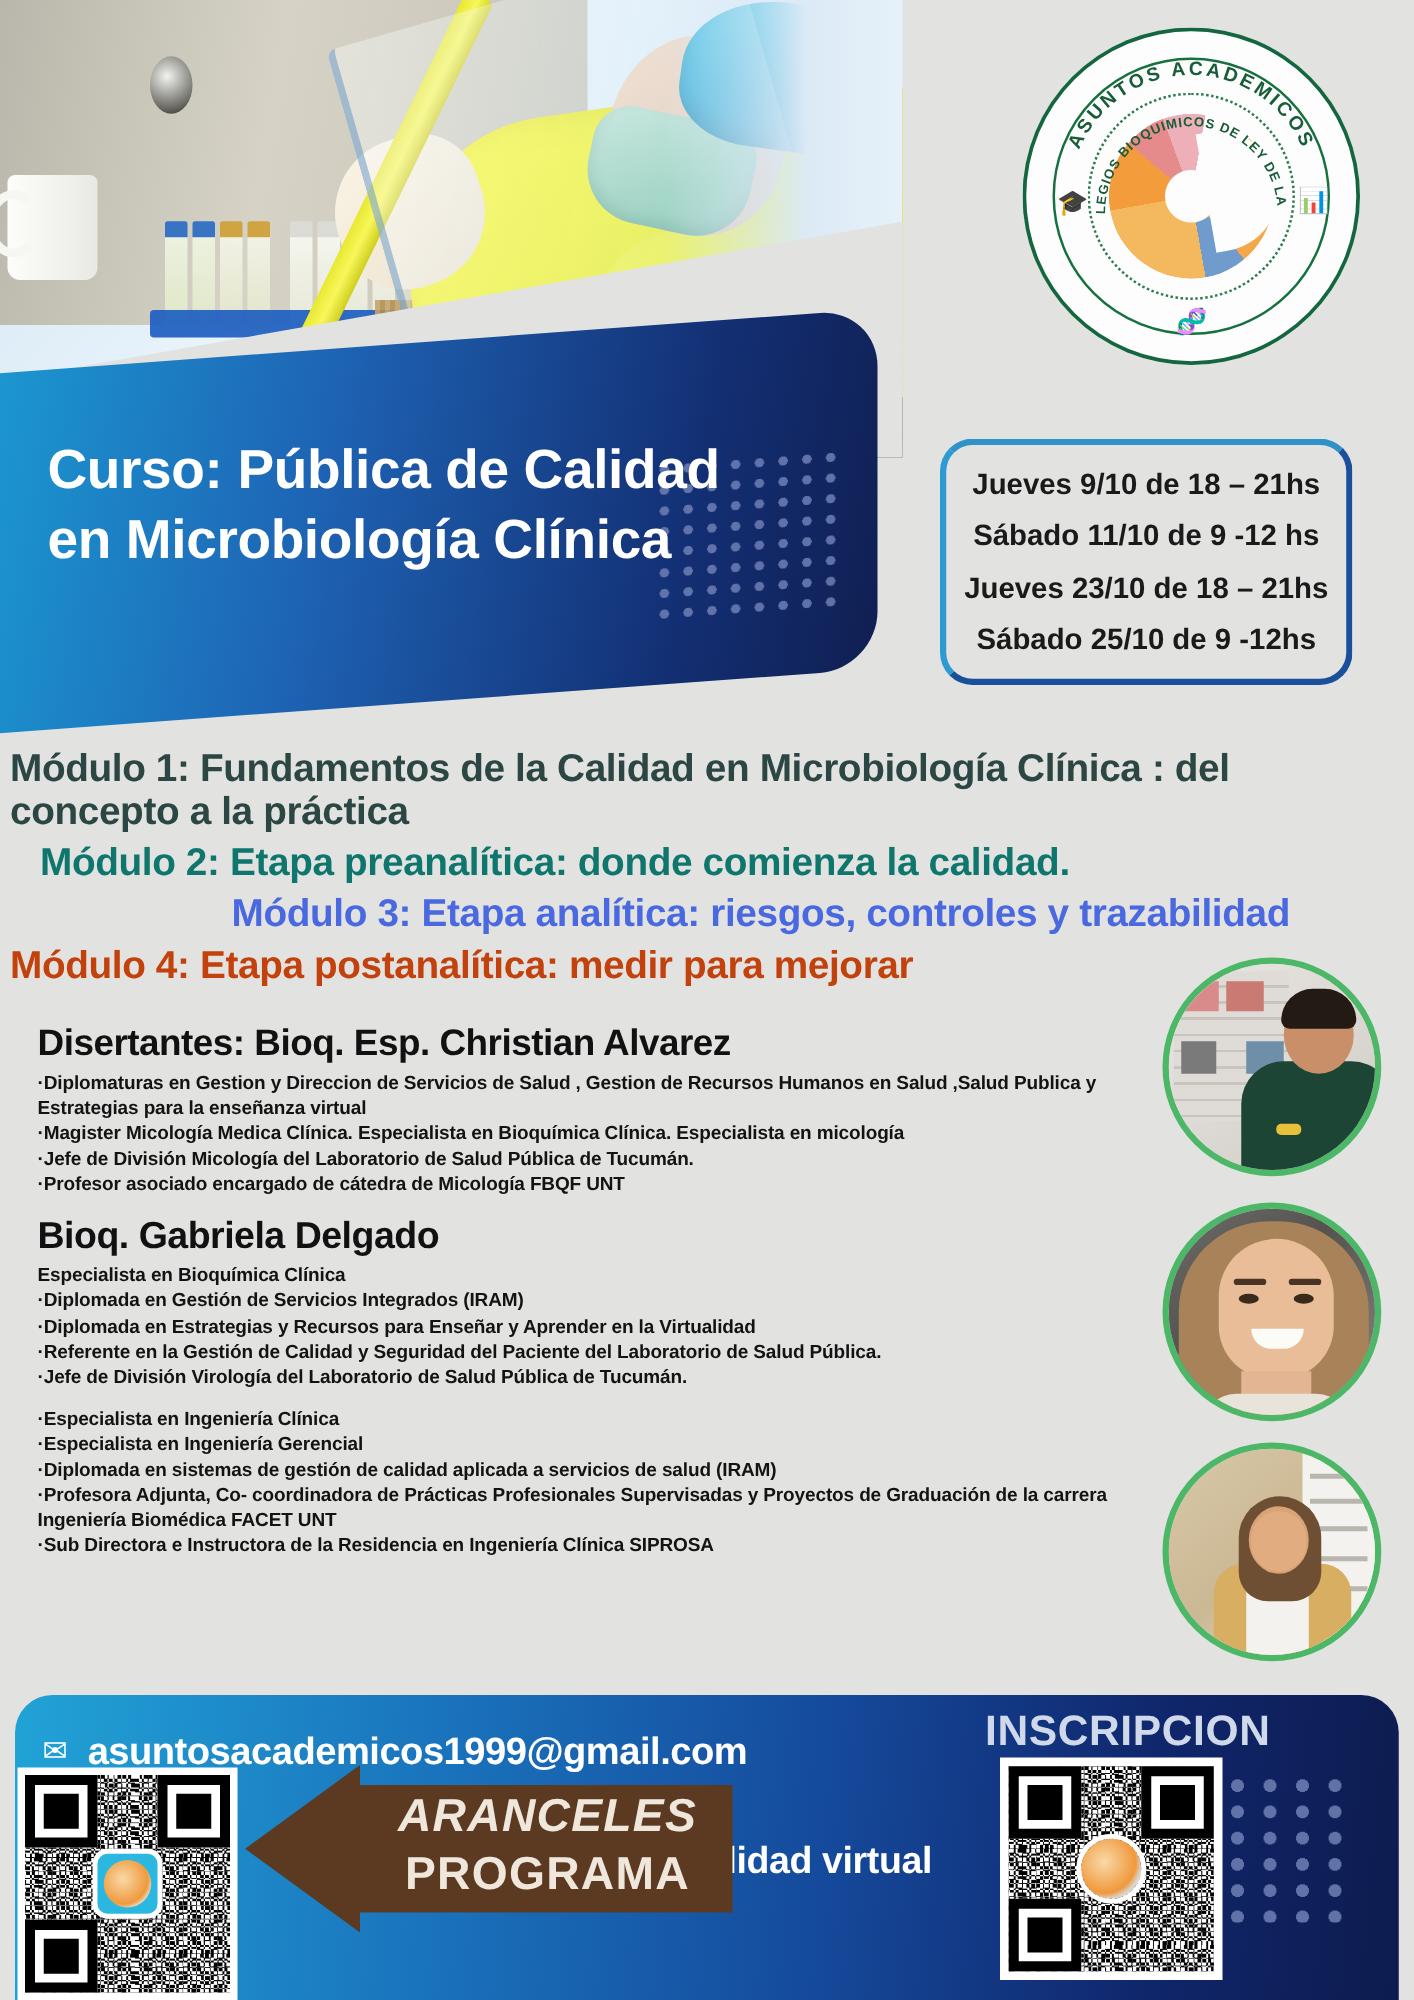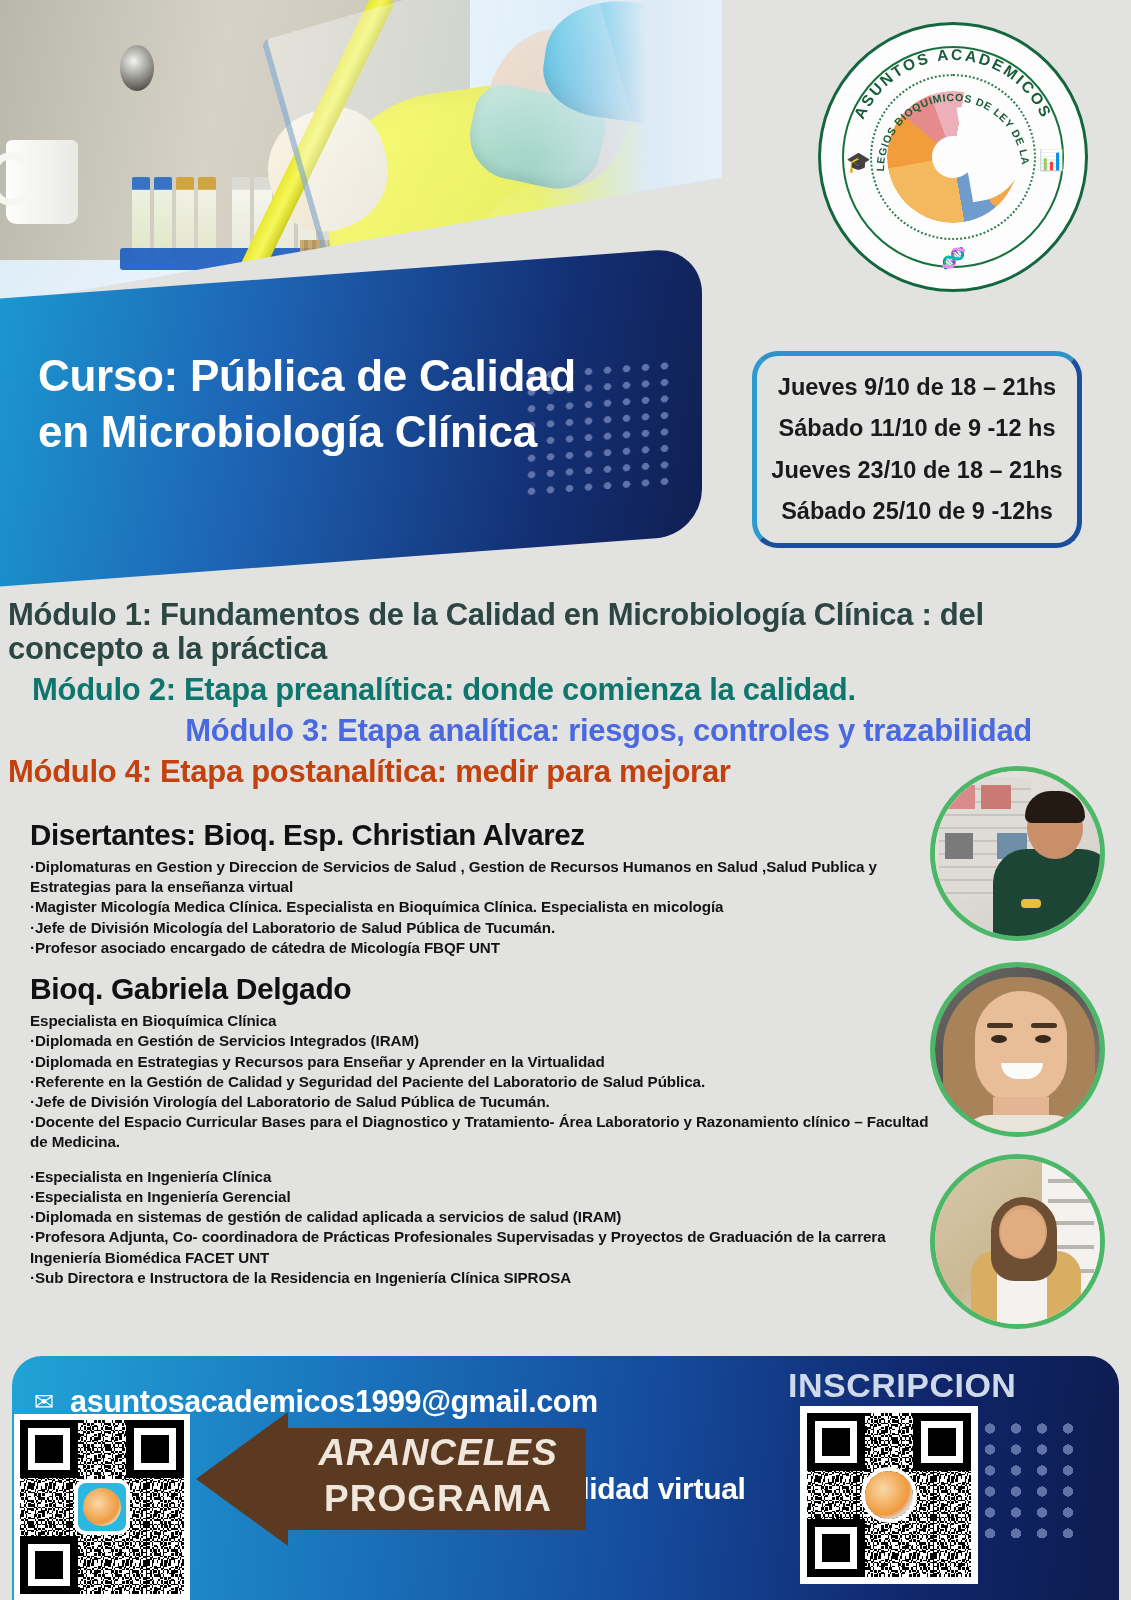--- a/index.html
+++ b/index.html
@@ -368,21 +368,20 @@
     <div class="sp-line">·Profesor asociado encargado de cátedra de Micología FBQF UNT</div>
   </div>
 
   <div class="sp-block">
     <div class="sp-name">Bioq. Gabriela Delgado</div>
     <div class="sp-line">Especialista en Bioquímica Clínica</div>
     <div class="sp-line">·Diplomada en Gestión de Servicios Integrados (IRAM)</div>
     <div class="sp-line">·Diplomada en Estrategias y Recursos para Enseñar y Aprender en la Virtualidad</div>
     <div class="sp-line">·Referente en la Gestión de Calidad y Seguridad del Paciente del Laboratorio de Salud Pública.</div>
     <div class="sp-line">·Jefe de División Virología del Laboratorio de Salud Pública de Tucumán.</div>
-    <div class="sp-line">·Docente del Espacio Curricular Bases para el Diagnostico y Tratamiento- Área Laboratorio y Razonamiento clínico – Facultad de Medicina.</div>
   </div>
 
   <div class="sp-block">
     <div class="sp-line">·Especialista en Ingeniería Clínica</div>
     <div class="sp-line">·Especialista en Ingeniería Gerencial</div>
     <div class="sp-line">·Diplomada en sistemas de gestión de calidad aplicada a servicios de salud (IRAM)</div>
     <div class="sp-line">·Profesora Adjunta, Co- coordinadora de Prácticas Profesionales Supervisadas y Proyectos de Graduación de la carrera Ingeniería Biomédica FACET UNT</div>
     <div class="sp-line">·Sub Directora e Instructora de la Residencia en Ingeniería Clínica SIPROSA</div>
   </div>
 

